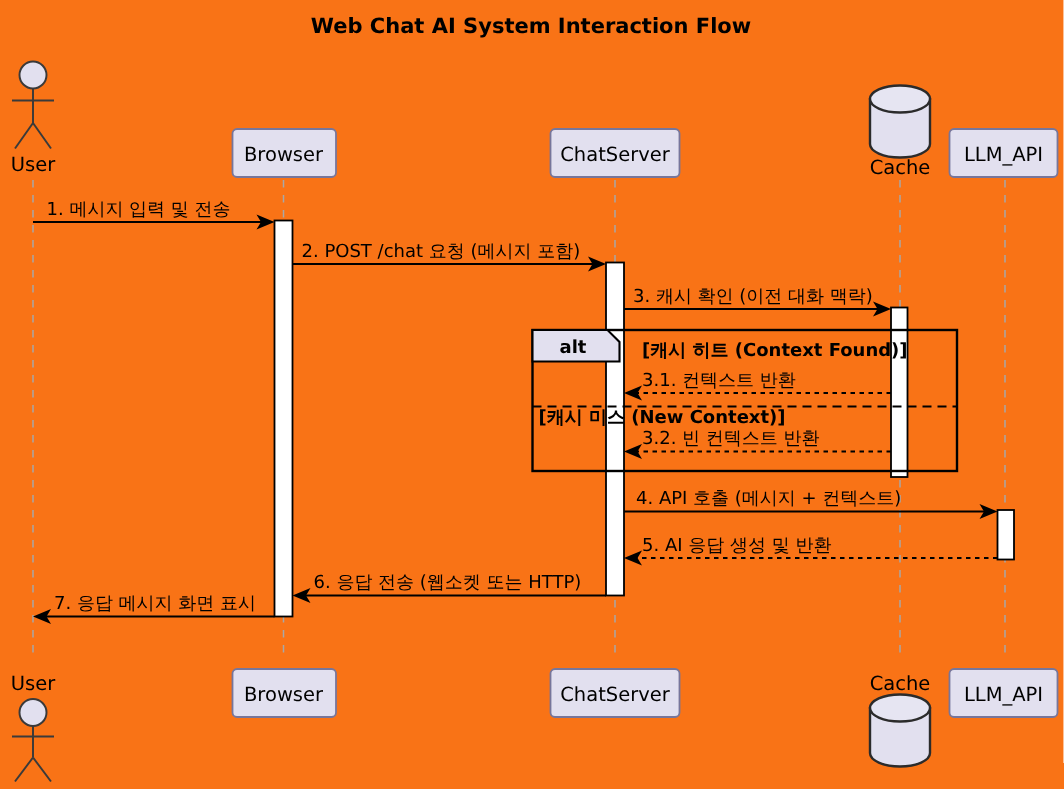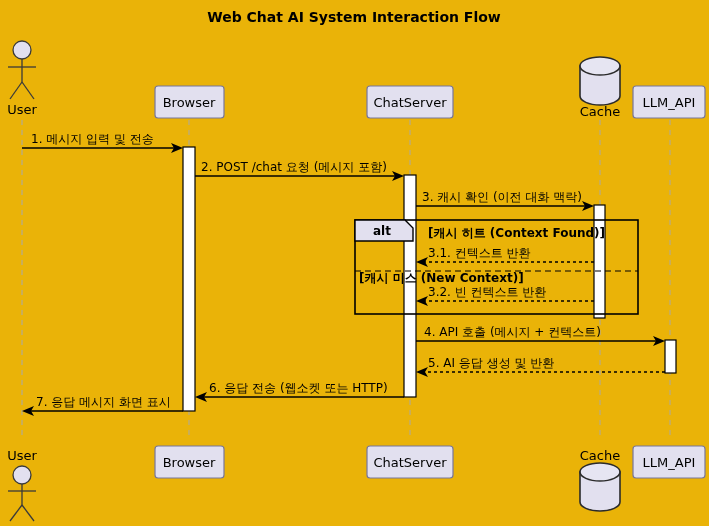--- a/index.html
+++ b/index.html
@@ -10,21 +10,21 @@
   body {
     font-family: "DejaVu Sans", sans-serif;
     width: 709px;
     height: 526px;
     overflow: hidden;
   }
   #diagram-root {
     position: relative;
     width: 709px;
     height: 526px;
-    background: #eab308;
+    background: #f97316;
   }
   svg.canvas {
     position: absolute;
     top: 0; left: 0;
     width: 709px;
     height: 526px;
   }
   .diagram-title {
     font-family: "DejaVu Sans", sans-serif;
     font-size: 14px;

